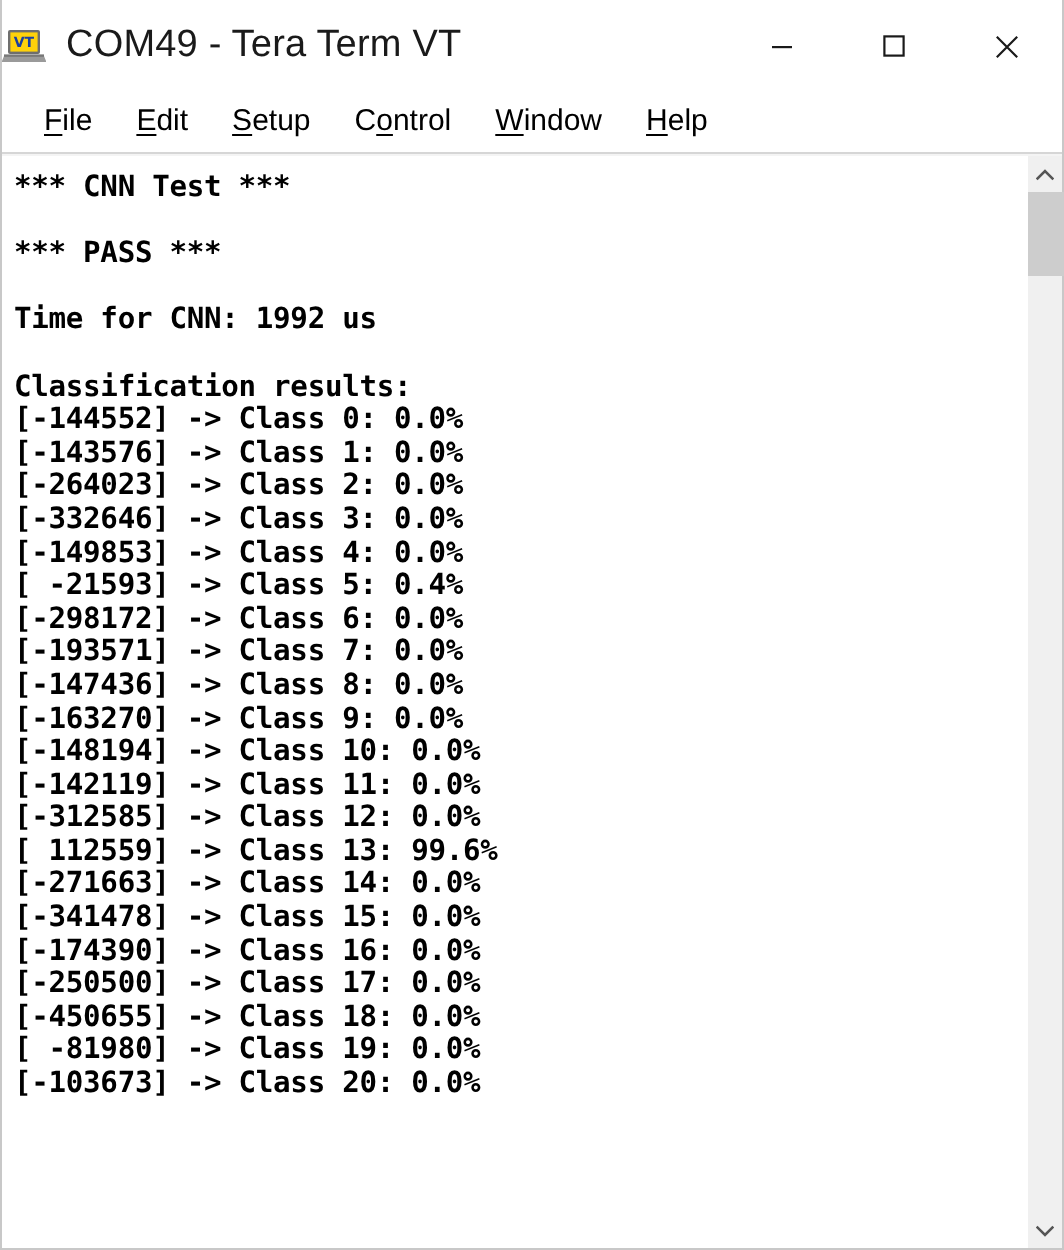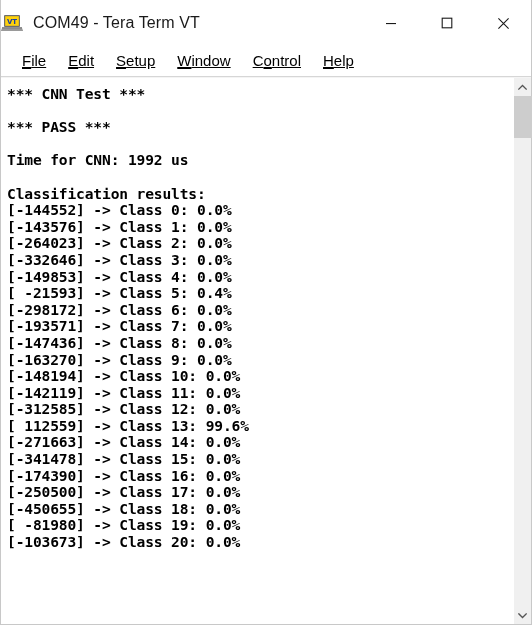--- a/index.html
+++ b/index.html
@@ -40,21 +40,21 @@
     position: relative;
   }
   #app-icon {
     width: 22px;
     height: 20px;
     position: relative;
     flex: none;
     margin-right: 10px;
   }
   #title-text {
-    font-size: 16px;
+    font-size: 19px;
     color: #1a1a1a;
     letter-spacing: 0.1px;
     white-space: nowrap;
   }
   #win-controls {
     position: absolute;
     right: 0;
     top: 0;
     height: 46px;
     display: flex;
@@ -70,21 +70,20 @@
 
   
   #menubar {
     height: 30px;
     min-height: 30px;
     display: flex;
     align-items: center;
     padding-left: 10px;
     box-sizing: border-box;
     background: #ffffff;
-    text-decoration: underline;
   }
   .menu-item {
     font-size: 15px;
     color: #000000;
     padding: 2px 11px 3px 11px;
     white-space: nowrap;
     line-height: 1;
   }
   .menu-item u { text-decoration: underline; text-underline-offset: 2px; }
 
@@ -185,22 +184,22 @@
           <path d="M1.4 1.4 L11.6 11.6 M11.6 1.4 L1.4 11.6" stroke="#1a1a1a" stroke-width="1.1" fill="none"></path>
         </svg>
       </div>
     </div>
   </div>
 
   <div id="menubar">
       <div class="menu-item"><u>F</u>ile</div>
       <div class="menu-item"><u>E</u>dit</div>
       <div class="menu-item"><u>S</u>etup</div>
+      <div class="menu-item">C<u>o</u>ntrol</div>
       <div class="menu-item"><u>W</u>indow</div>
-      <div class="menu-item">C<u>o</u>ntrol</div>
       <div class="menu-item"><u>H</u>elp</div>
     </div>
   <div id="menu-separator"></div>
 
   <div id="terminal-wrap">
     <div id="terminal">*** CNN Test ***
 
 *** PASS ***
 
 Time for CNN: 1992 us

